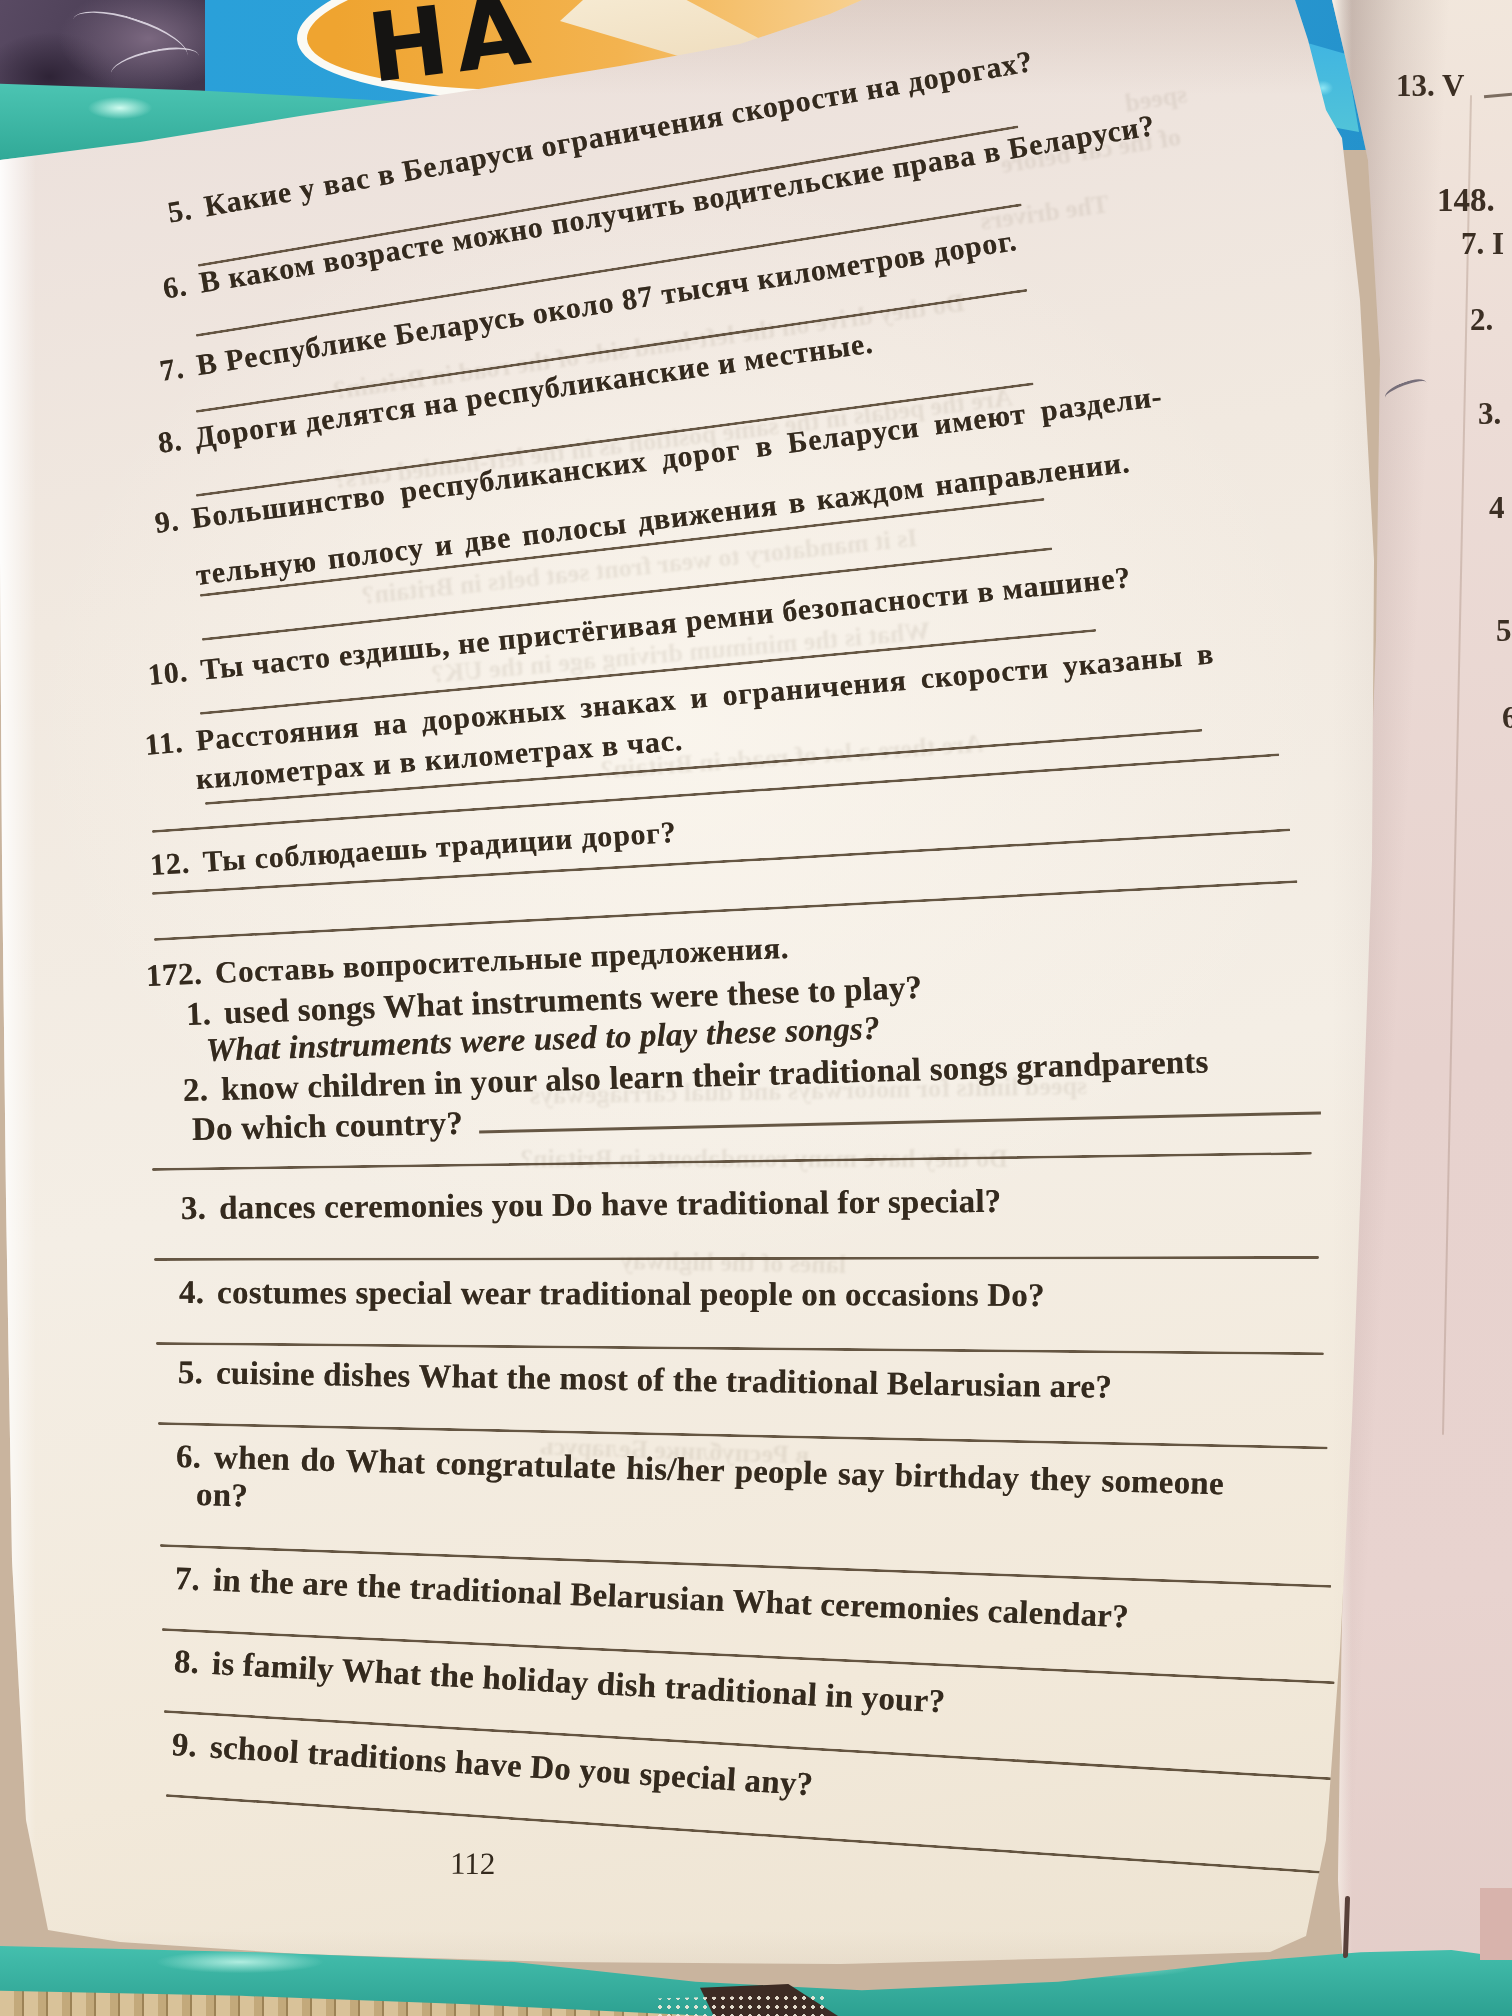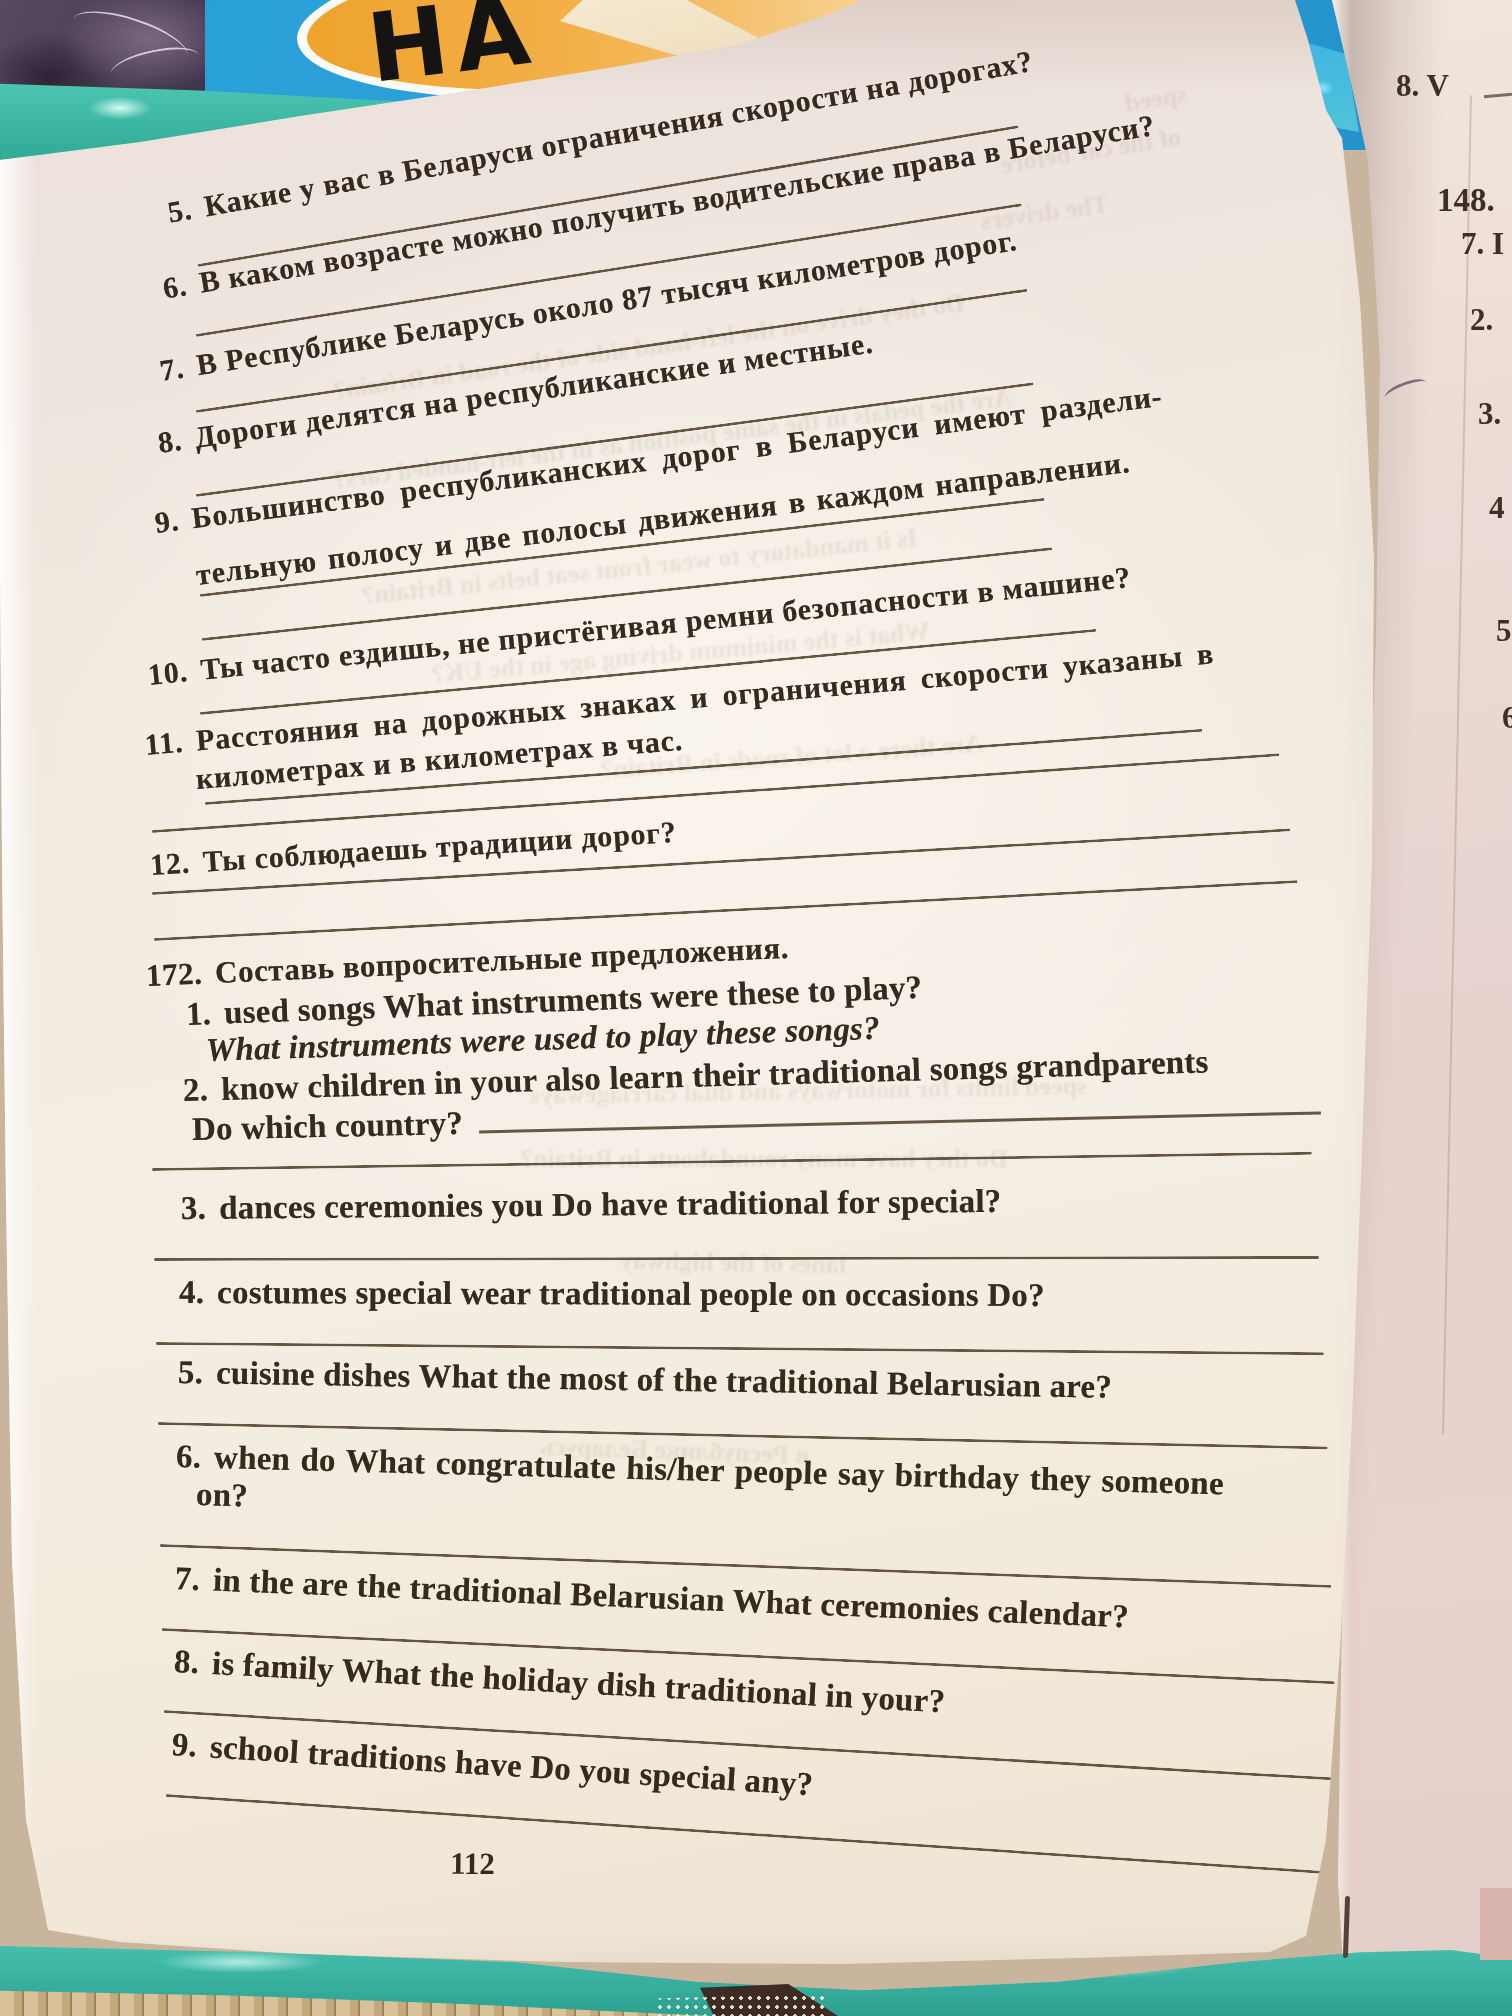--- a/index.html
+++ b/index.html
@@ -70,21 +70,21 @@
        text-shadow:0 0 .6px rgba(52,42,30,.55);z-index:3;}
   .ru{font-weight:700;font-size:30px;letter-spacing:.8px;}
   .en{font-weight:700;font-size:33px;letter-spacing:.2px;}
   .hdr{font-weight:700;font-size:31px;letter-spacing:.5px;}
   .ans{font-style:italic;}
   .num{margin-right:13px;}
   .blank{position:absolute;height:0;border-bottom:3px solid rgba(70,52,32,.82);
          transform-origin:0 50%;z-index:2;border-radius:2px;}
   .iblank{display:inline-block;width:842px;border-bottom:3px solid rgba(70,52,32,.82);
           height:30px;margin-left:16px;}
-  .pagenum{position:absolute;font-weight:700;font-size:31px;color:#342a1e;z-index:3;}
+  .pagenum{position:absolute;font-weight:400;font-size:31px;color:#342a1e;z-index:3;}
 
   .ghost{position:absolute;font-weight:700;font-size:26px;color:#6d5c44;opacity:.11;
          white-space:nowrap;filter:blur(1.3px);z-index:1;transform-origin:center;}
 
   
   .teal-bottom{position:absolute;left:0;top:1940px;width:1512px;height:76px;
     clip-path:polygon(0 8%,17% 16%,34% 29%,46% 55%,57% 66%,70% 55%,82% 29%,90% 16%,96% 13%,100% 24%,100% 100%,0 100%);
     background:radial-gradient(120px 16px at 240px 22px,rgba(205,250,238,.8),transparent 70%),
                radial-gradient(140px 18px at 1100px 26px,rgba(195,245,233,.7),transparent 70%),
                linear-gradient(#46c2b0,#2da091);}
@@ -112,21 +112,21 @@
   <div class="blue-cover"></div>
   <div class="yellow-oval"></div>
   <div class="cover-title">НА</div>
   <div class="white-sliver"></div>
   <div class="teal-top"></div>
   <div class="cyan-notch"></div>
   <div class="magenta-sliver"></div>
 
   <div class="page-right">
     <div class="rp-vline"></div>
-    <div class="rp-frag" style="left:1396px;top:68px;">8. V</div>
+    <div class="rp-frag" style="left:1396px;top:68px;">13. V</div>
     <div class="rp-line" style="left:1484px;top:94px;width:28px;transform:rotate(-5deg);"></div>
     <div class="rp-frag" style="left:1437px;top:182px;font-size:33px;">148.</div>
     <div class="rp-frag" style="left:1461px;top:226px;">7. I</div>
     <div class="rp-frag" style="left:1470px;top:302px;">2.</div>
     <div class="rp-frag" style="left:1478px;top:396px;">3.</div>
     <div class="rp-frag" style="left:1489px;top:490px;">4</div>
     <div class="rp-frag" style="left:1496px;top:613px;">5</div>
     <div class="rp-frag" style="left:1502px;top:700px;">6</div>
     <div class="pen-mark"></div>
   </div>

